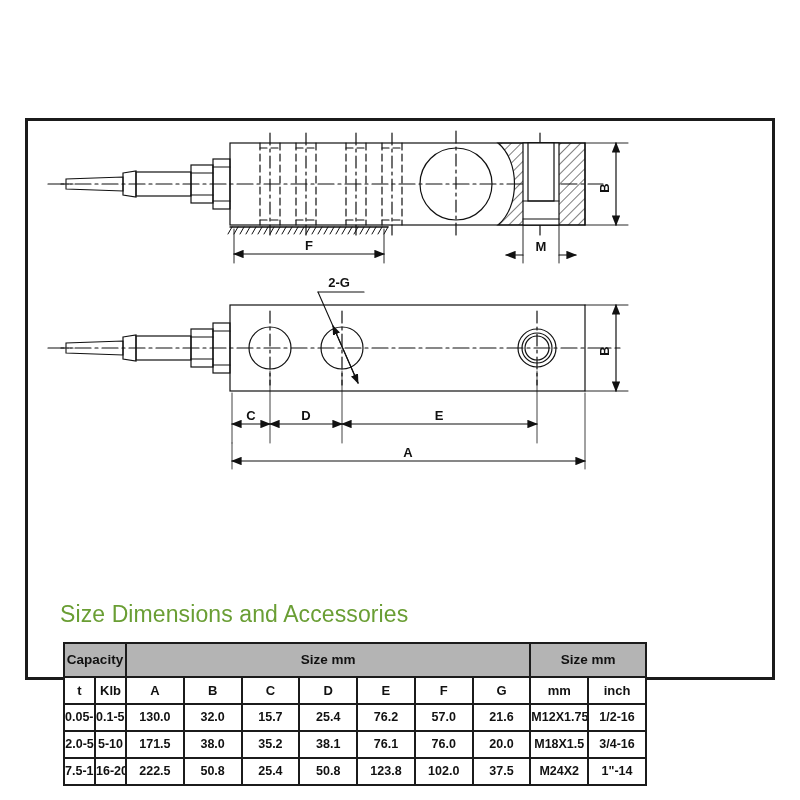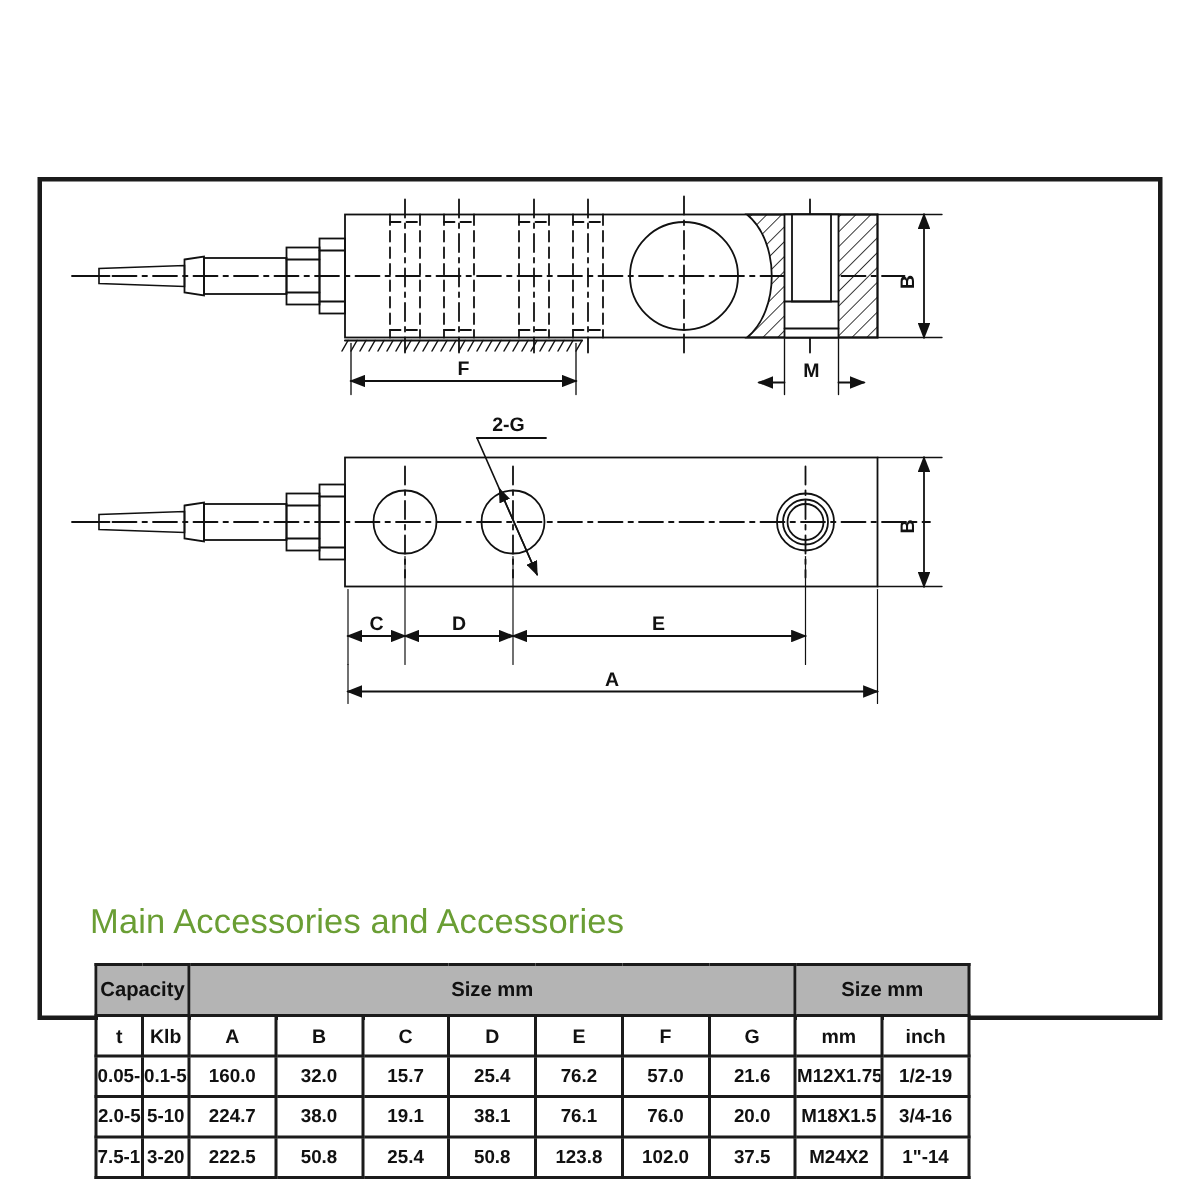--- a/index.html
+++ b/index.html
@@ -279,21 +279,21 @@
 
         <text class="dimlabel" x="311" y="166" text-anchor="middle">2-G</text>
         <text class="dimlabel" x="223" y="299" text-anchor="middle">C</text>
         <text class="dimlabel" x="278" y="299" text-anchor="middle">D</text>
         <text class="dimlabel" x="411" y="299" text-anchor="middle">E</text>
         <text class="dimlabel" x="380" y="336" text-anchor="middle">A</text>
         <text class="dimlabel" x="581" y="230" text-anchor="middle" transform="rotate(-90 581 230)">B</text>
       </svg>
     </div>
 
-    <div id="section-title">Main Accessories and Accessories</div>
+    <div id="section-title">Size Dimensions and Accessories</div>
 
     <div id="dims-table-wrap">
       <table class="dims">
         <thead>
           <tr class="group">
             <th class="w-t" colspan="2">Capacity</th>
             <th colspan="7">Size mm</th>
             <th colspan="2">Size mm</th>
           </tr>
           <tr class="cols">
@@ -307,46 +307,46 @@
             <th class="w-abcdefg">F</th>
             <th class="w-abcdefg">G</th>
             <th class="w-mm">mm</th>
             <th class="w-inch">inch</th>
           </tr>
         </thead>
         <tbody>
           <tr>
             <td>0.05-2</td>
             <td>0.1-5se</td>
-            <td>160.0</td>
+            <td>130.0</td>
             <td>32.0</td>
             <td>15.7</td>
             <td>25.4</td>
             <td>76.2</td>
             <td>57.0</td>
             <td>21.6</td>
             <td>M12X1.75</td>
-            <td>1/2-19</td>
+            <td>1/2-16</td>
           </tr>
           <tr>
             <td>2.0-5</td>
             <td>5-10</td>
-            <td>224.7</td>
+            <td>171.5</td>
             <td>38.0</td>
-            <td>19.1</td>
+            <td>35.2</td>
             <td>38.1</td>
             <td>76.1</td>
             <td>76.0</td>
             <td>20.0</td>
             <td>M18X1.5</td>
             <td>3/4-16</td>
           </tr>
           <tr>
             <td>7.5-10</td>
-            <td>3-20</td>
+            <td>16-20</td>
             <td>222.5</td>
             <td>50.8</td>
             <td>25.4</td>
             <td>50.8</td>
             <td>123.8</td>
             <td>102.0</td>
             <td>37.5</td>
             <td>M24X2</td>
             <td>1"-14</td>
           </tr>

